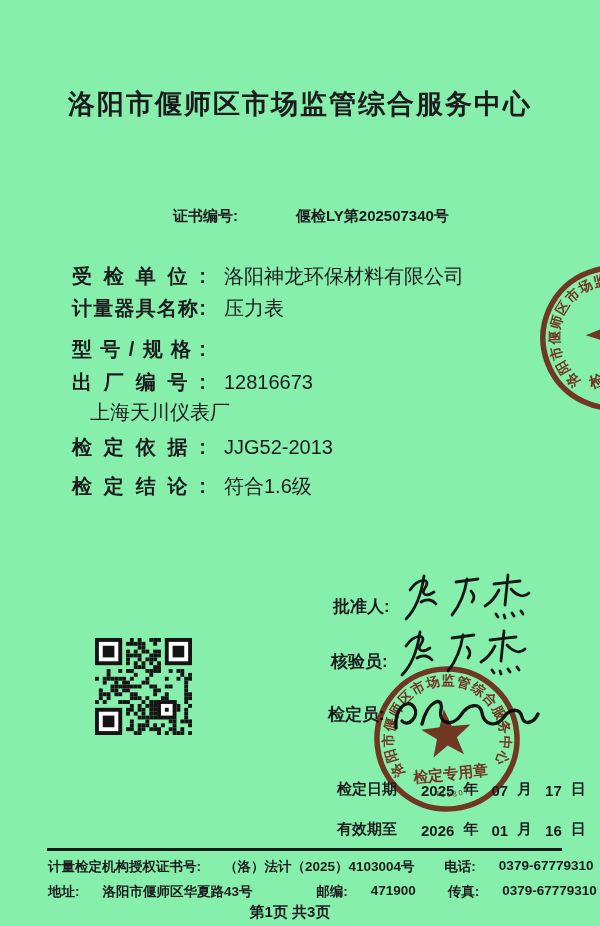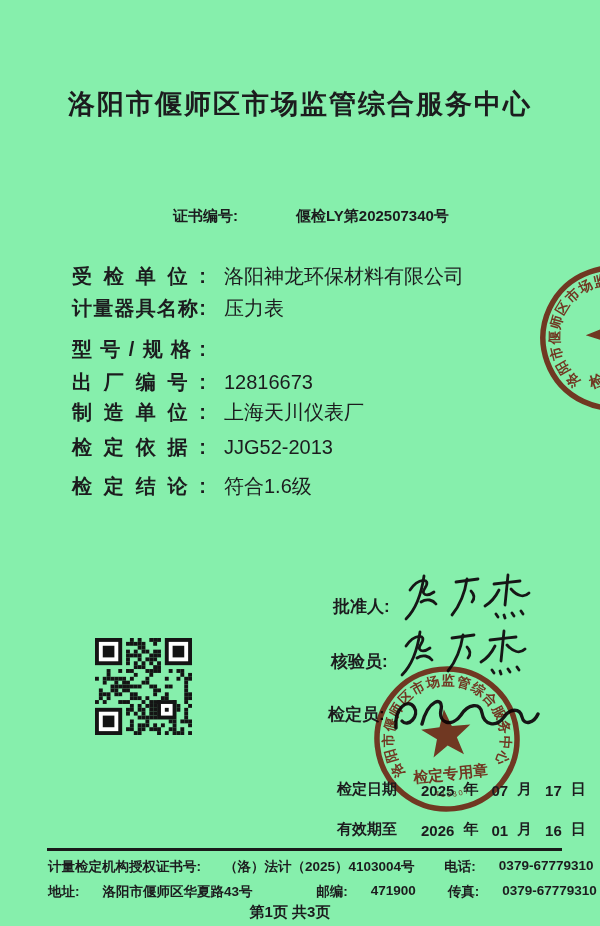--- a/index.html
+++ b/index.html
@@ -52,21 +52,20 @@
     <span class="fvalue">压力表</span>
   </div>
   <div class="abs field-row" style="top:338px">
     <span class="flabel">型号/规格:</span>
   </div>
   <div class="abs field-row" style="top:371px">
     <span class="flabel">出厂编号:</span>
     <span class="fvalue">12816673</span>
   </div>
   <div class="abs field-row" style="top:401px">
-    <span class="flabel">制造单位:</span>
     <span class="fvalue">上海天川仪表厂</span>
   </div>
   <div class="abs field-row" style="top:436px">
     <span class="flabel">检定依据:</span>
     <span class="fvalue">JJG52-2013</span>
   </div>
   <div class="abs field-row" style="top:475px">
     <span class="flabel">检定结论:</span>
     <span class="fvalue">符合1.6级</span>
   </div>

